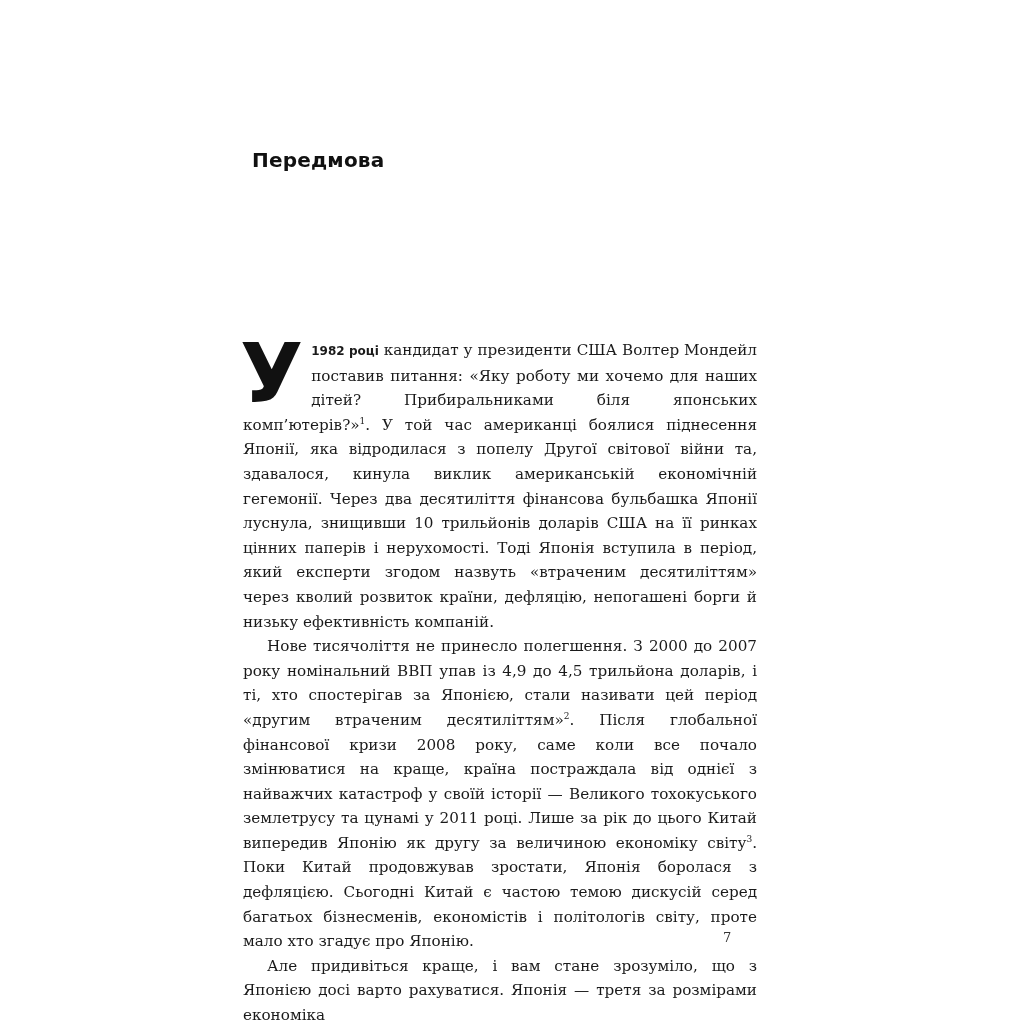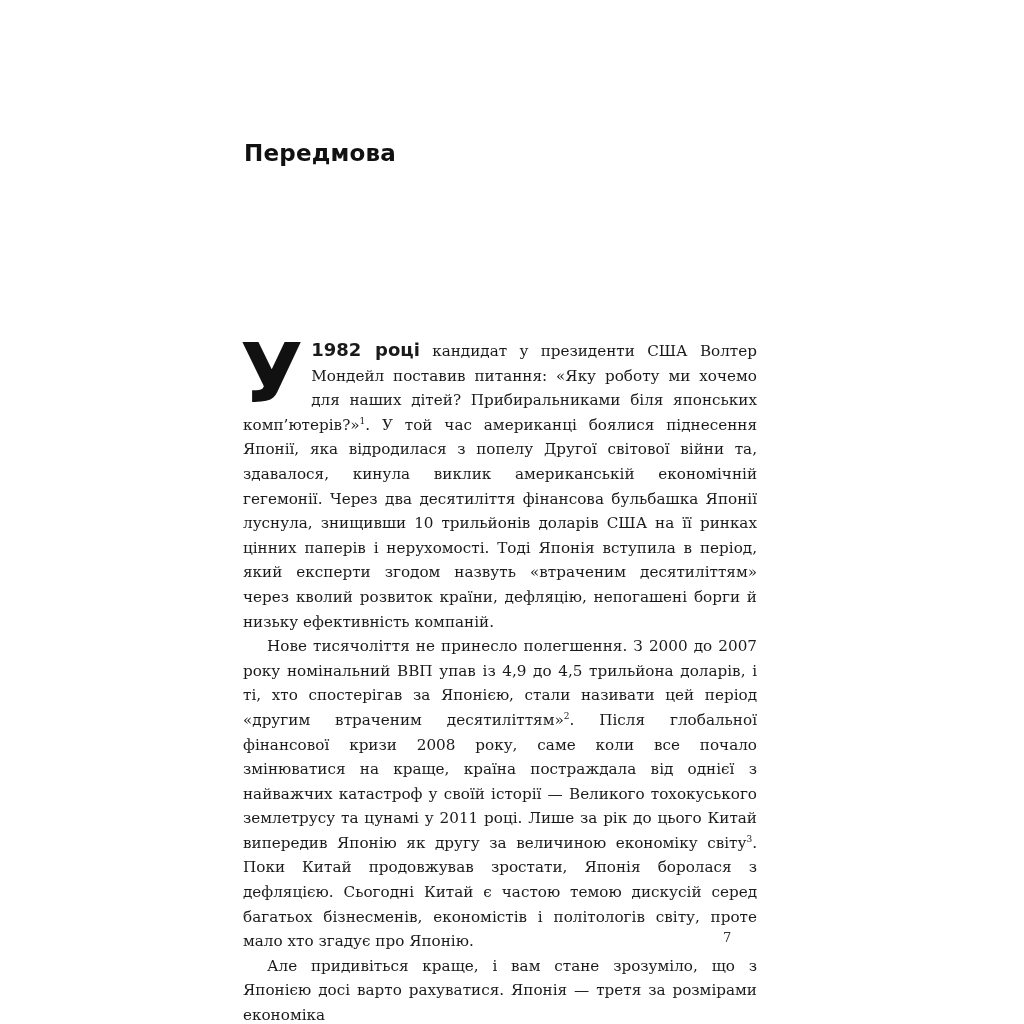--- a/index.html
+++ b/index.html
@@ -17,24 +17,24 @@
   .page {
     position: absolute;
     left: 0; top: 0;
     width: 1024px; height: 1024px;
     background: #ffffff;
   }
   .chapter-title {
     position: absolute;
     left: 244px;
     top: 140px;
-    margin: 0;
+    margin: 8px;
     font-family: "DejaVu Sans", sans-serif;
     font-weight: bold;
-    font-size: 23px;
+    font-size: 20px;
     letter-spacing: 0.2px;
     color: #111111;
   }
   .body-text {
     position: absolute;
     left: 243px;
     top: 338px;
     width: 514px;
     font-family: "DejaVu Serif", serif;
     font-size: 15.2px;
@@ -55,21 +55,21 @@
     font-weight: bold;
     font-size: 82px;
     line-height: 62px;
     height: 64px;
     margin: 5px 8px 0 -3px;
     color: #111111;
   }
   .lead-bold {
     font-family: "DejaVu Sans", sans-serif;
     font-weight: bold;
-    font-size: 18px;
+    font-size: 12px;
   }
   sup.fn {
     font-size: 9px;
     line-height: 0;
     vertical-align: 6px;
   }
   .page-number {
     position: absolute;
     left: 723px;
     top: 930px;

